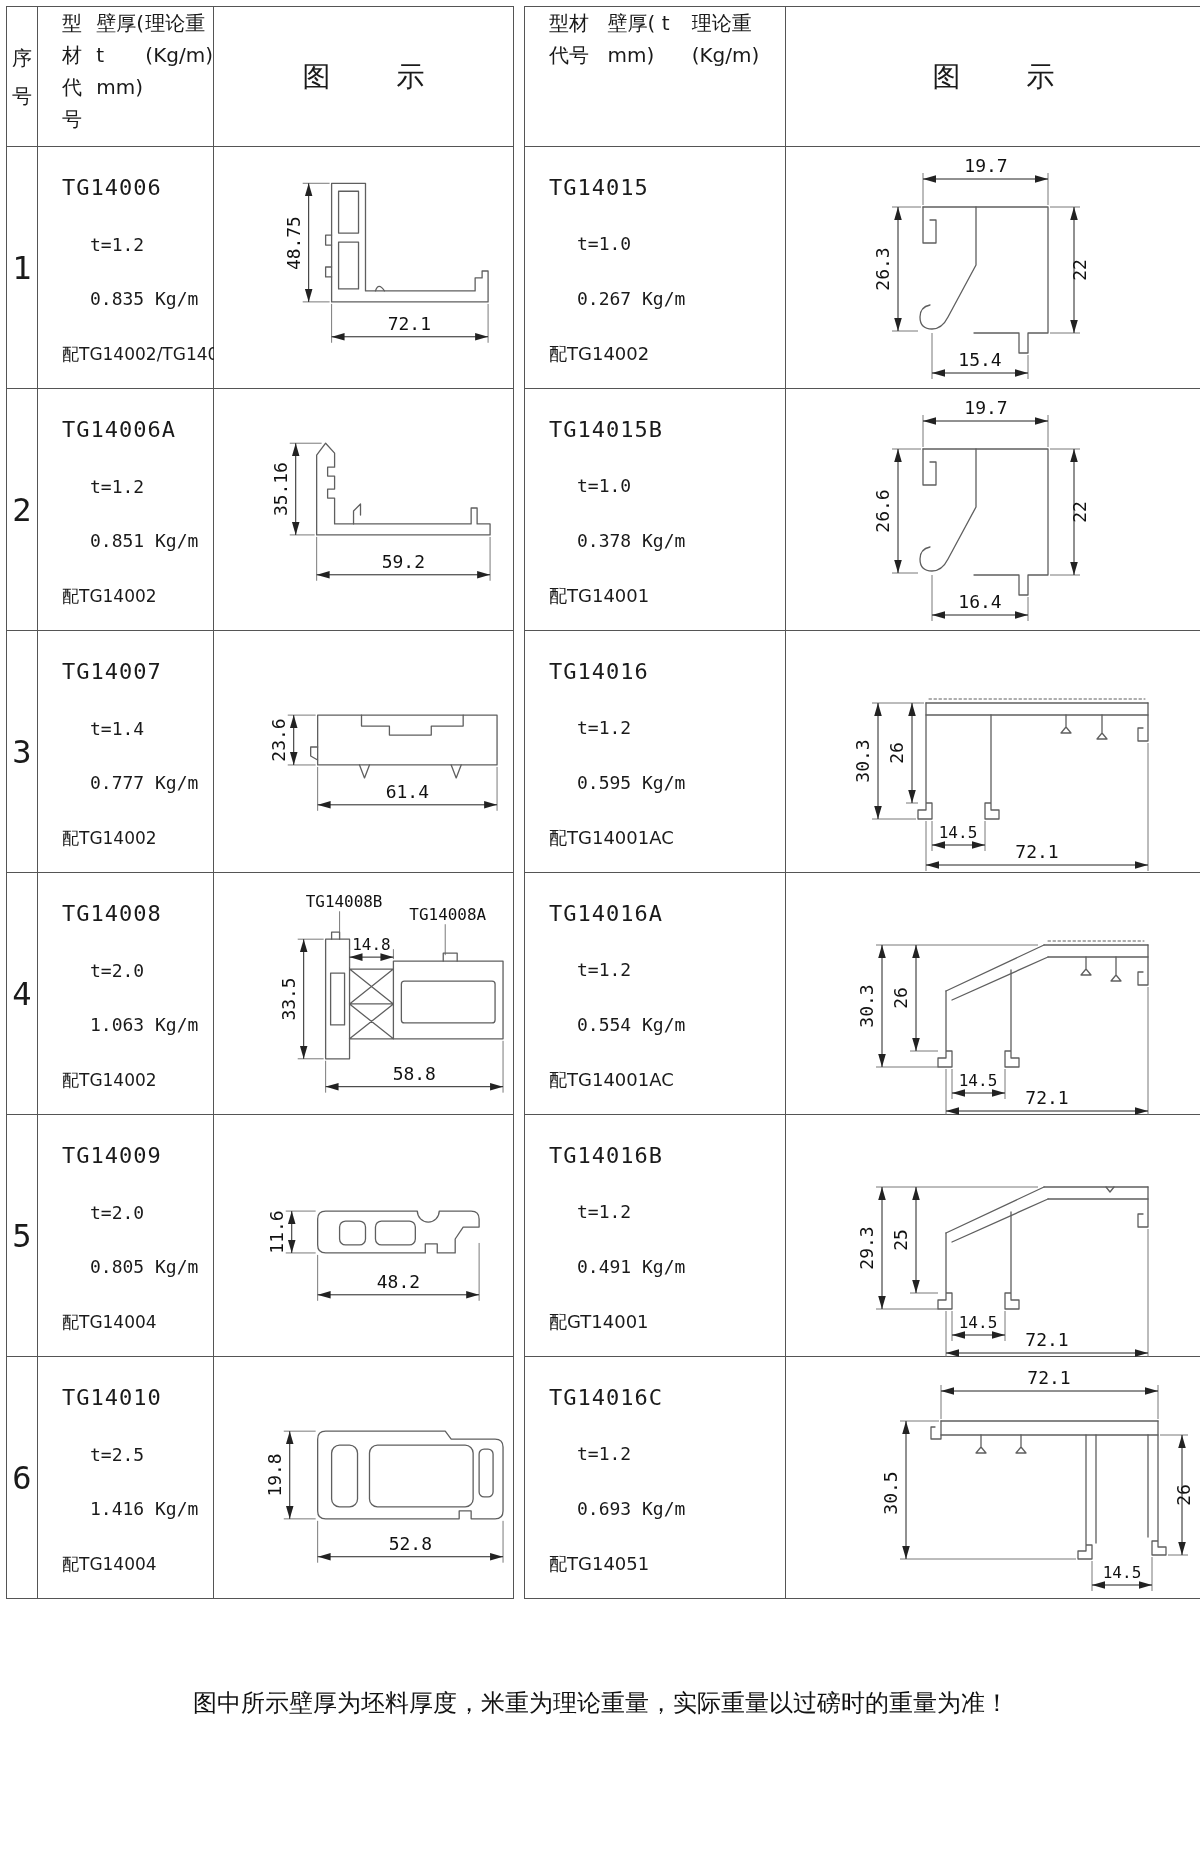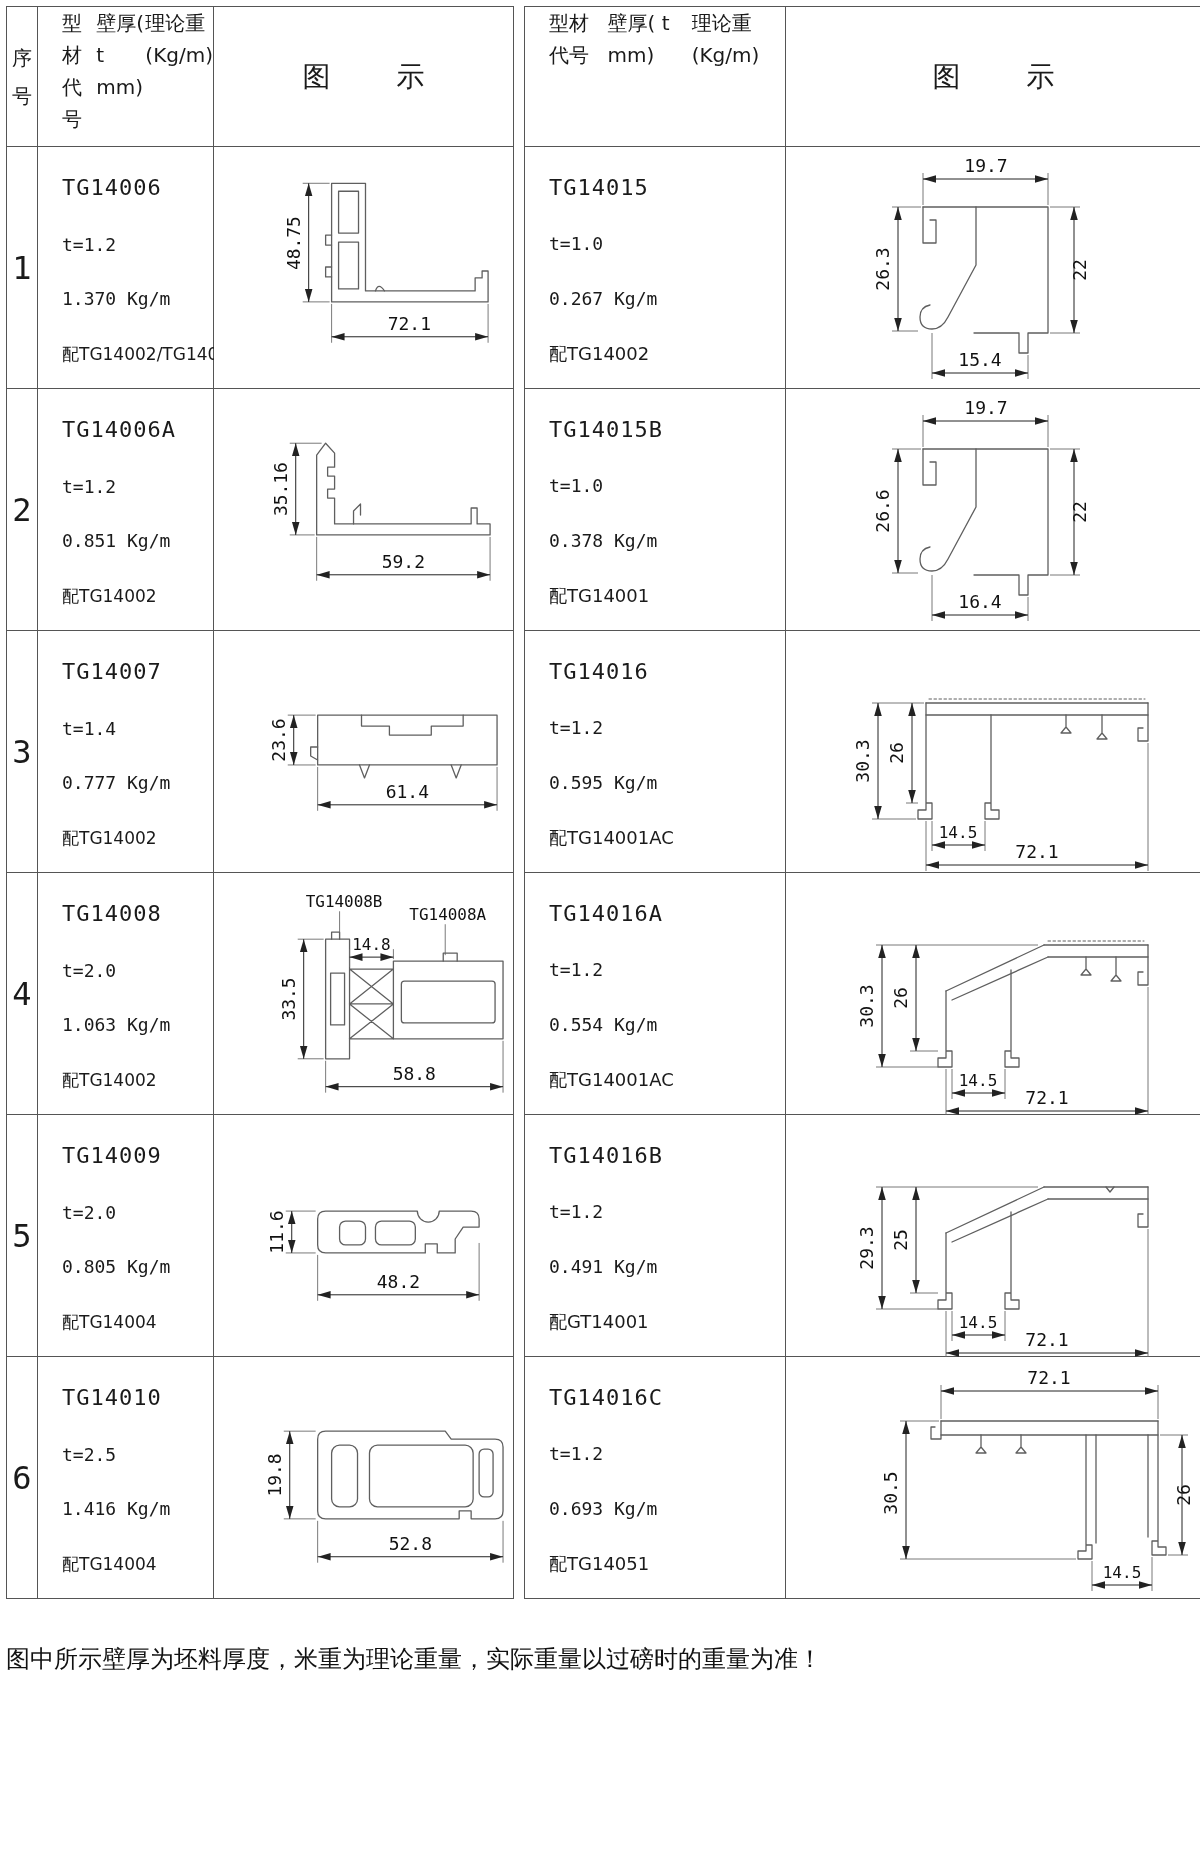--- a/index.html
+++ b/index.html
@@ -26,37 +26,37 @@
               font-size:20px; line-height:1.9; }
   .spec-head { display:flex; flex-direction:row; justify-content:center; padding-left:24px;
                font-size:20px; line-height:1.6; }
   .diag-head { display:flex; justify-content:center; align-items:center; gap:66px; font-size:28px; }
 
   .seqnum { display:flex; align-items:center; justify-content:center;
             font-family:"DejaVu Sans Mono", monospace; font-size:32px; }
   .spec { display:flex; flex-direction:column; justify-content:space-between;
           padding:28px 6px 22px 24px; font-family:"DejaVu Sans Mono", monospace; }
   .spec .code  { font-size:22px; letter-spacing:1px; }
-  .spec .sline { font-size:18px; }
+  .spec .sline { font-size:18px;margin-left:28px; }
   .spec .match { font-size:17px; font-family:"DejaVu Sans", sans-serif; white-space:nowrap; }
   .specc-r .match { font-size:18px; }
 
   .diag { display:flex; align-items:flex-start; justify-content:flex-start; }
   .diag svg { display:block; }
 
   
   .pf   { stroke:#5f5f5f; stroke-width:1.3; fill:none; stroke-linejoin:round; stroke-linecap:round; }
   .serr { stroke:#5f5f5f; stroke-width:1; fill:none; stroke-dasharray:2.5,2.5; }
   .dl   { stroke:#222; stroke-width:1; fill:none; }
   .xl   { stroke:#6a6a6a; stroke-width:0.9; fill:none; }
   .dt   { font-family:"DejaVu Sans Mono", monospace; font-size:18px; fill:#111; }
   .dts  { font-family:"DejaVu Sans Mono", monospace; font-size:16px; fill:#111; }
   .lb   { font-family:"DejaVu Sans Mono", monospace; font-size:16px; fill:#111; }
 
-  .footer { margin-top:44px; width:1190px; font-size:24px; color:#111; }
+  .footer { margin-top:88px; width:1190px; text-align:center; font-size:24px; color:#111; }
 </style>
 </head>
 <body>
 
 <svg width="0" height="0" style="position:absolute">
   <defs>
     <marker id="ar" viewBox="0 0 12 12" refX="12" refY="6" markerWidth="13" markerHeight="13" orient="auto-start-reverse">
       <path d="M12,6 L0,2.5 L0,9.5 Z" fill="#222"></path>
     </marker>
   </defs>
@@ -82,21 +82,21 @@
         </div>
       </div>
 
       <div class="trow brow">
         <div class="cell seqc seqnum">
             <span>1</span>
           </div>
         <div class="cell specc-l spec">
           <div class="code">TG14006</div>
           <div class="sline">t=1.2</div>
-          <div class="sline">1.370 Kg/m</div>
+          <div class="sline">0.835 Kg/m</div>
           <div class="match">配TG14002/TG140T</div>
         </div>
         <div class="cell diagc-l diag">
           <svg width="300" height="242" viewBox="0 0 300 242">
             <g class="pf">
               <path d="M118,36 H152 V144 H262 V131 h7 v-7 h6 v31 H118 Z"></path>
               <rect x="125" y="44" width="20" height="42"></rect>
               <rect x="125" y="95" width="20" height="47"></rect>
               <path d="M118,88 h-6 v10 h6"></path>
               <path d="M118,120 h-6 v10 h6"></path>

